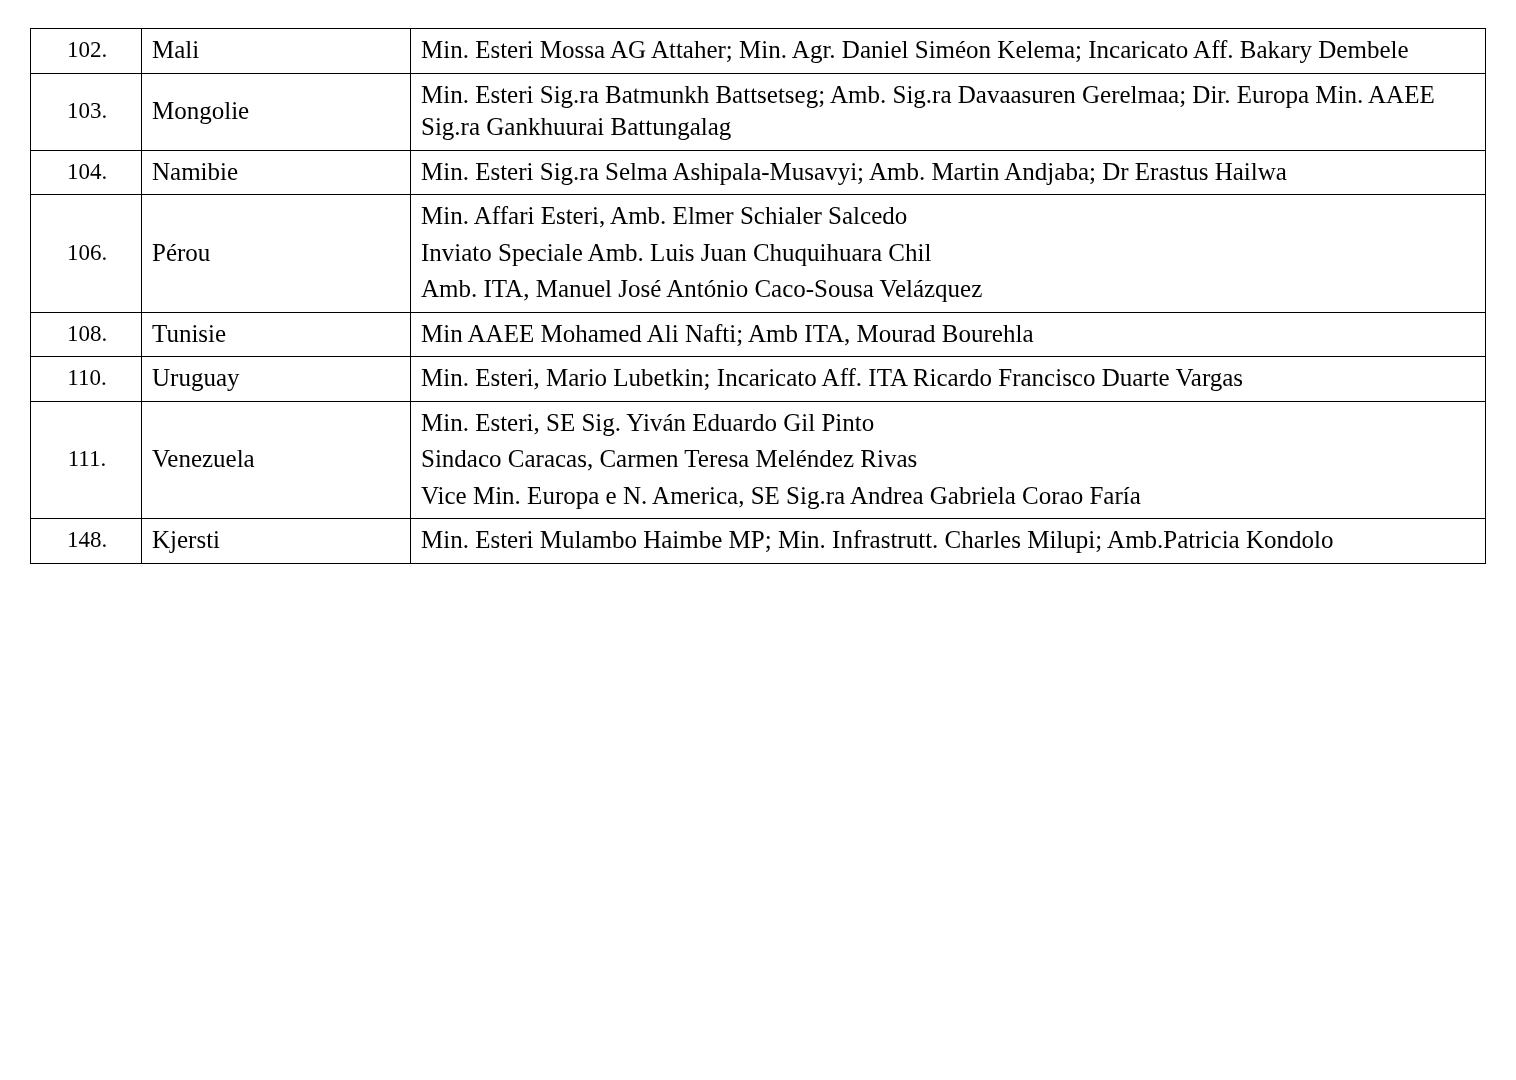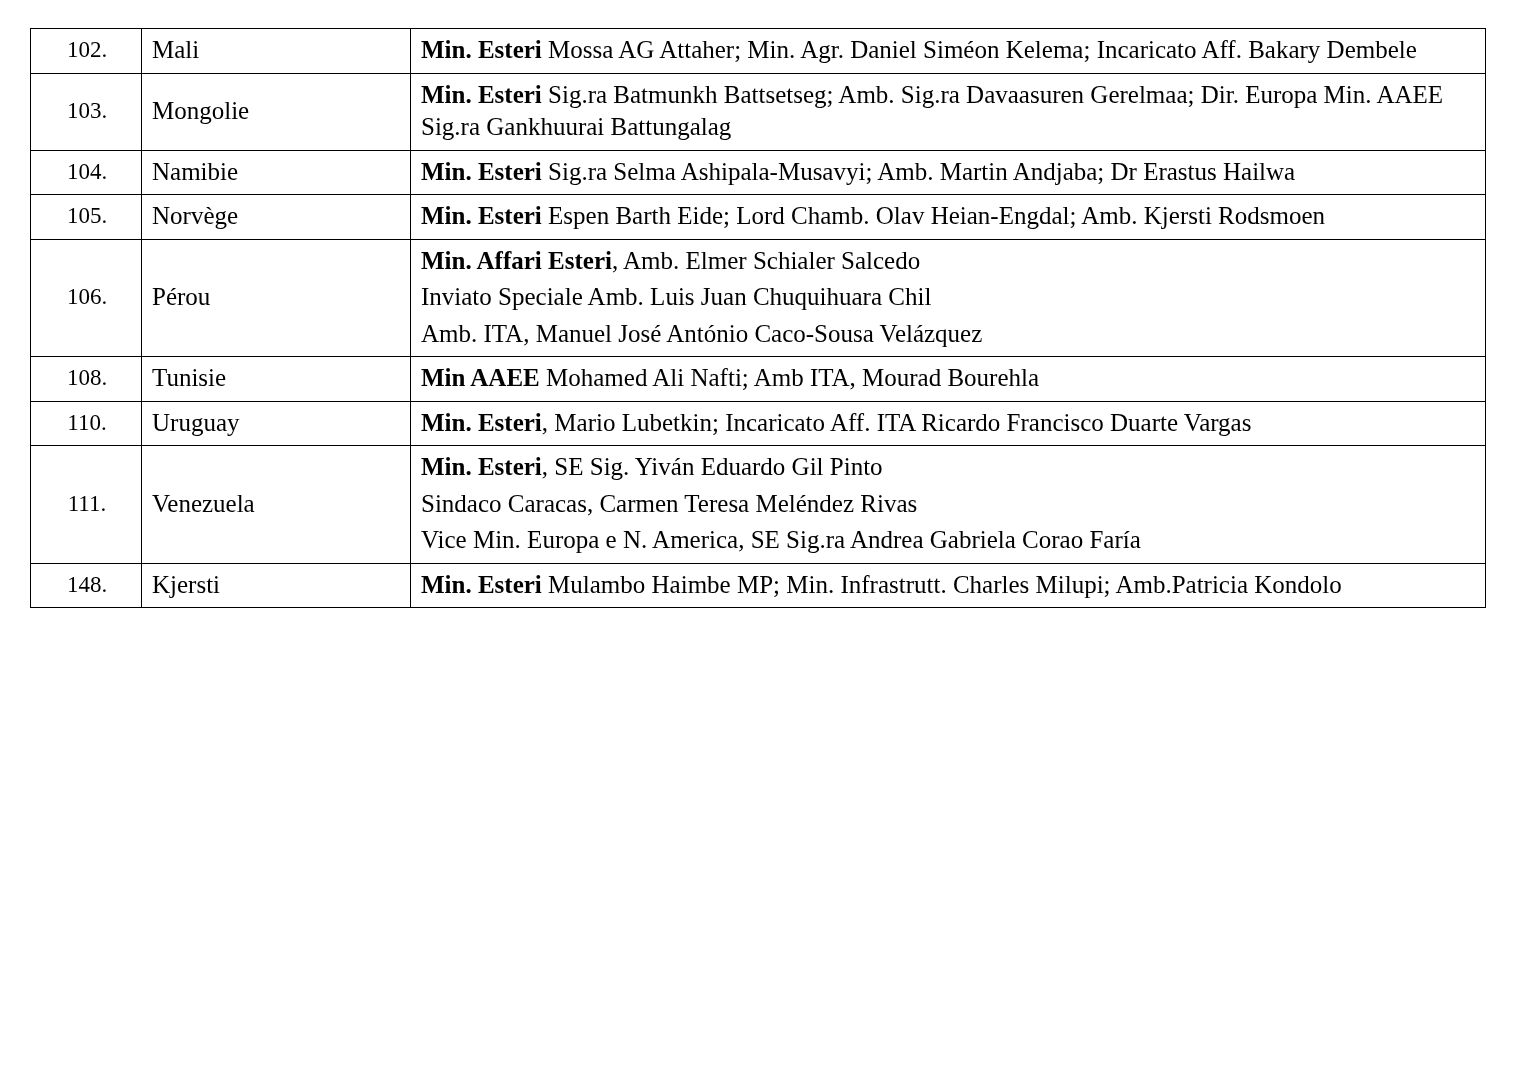--- a/index.html
+++ b/index.html
@@ -42,21 +42,21 @@
   td.col-country {
     width: 250px;
     padding-left: 14px;
     margin-top: 28px;
   }
   td.col-delegates {
     padding-left: 14px;
     padding-right: 10px;
   }
   .role {
-    font-weight: bold;
+    font-weight: normal;
   }
   .line {
     display: block;
   }
   .line + .line {
     margin-top: 4px;
   }
 </style>
 </head>
 <body>
@@ -76,27 +76,20 @@
           <td class="col-country">Mongolie</td>
           <td class="col-delegates">
             <span class="line"><span class="role">Min. Esteri</span><span> Sig.ra Batmunkh Battsetseg; Amb. Sig.ra Davaasuren Gerelmaa; Dir. Europa Min. AAEE Sig.ra Gankhuurai Battungalag</span></span>
           </td>
         </tr>
         <tr>
           <td class="col-num">104.</td>
           <td class="col-country">Namibie</td>
           <td class="col-delegates">
             <span class="line"><span class="role">Min. Esteri</span><span> Sig.ra Selma Ashipala-Musavyi; Amb. Martin Andjaba; Dr Erastus Hailwa</span></span>
-          </td>
-        </tr>
-        <tr>
-          <td class="col-num">105.</td>
-          <td class="col-country">Norvège</td>
-          <td class="col-delegates">
-            <span class="line"><span class="role">Min. Esteri</span><span> Espen Barth Eide; Lord Chamb. Olav Heian-Engdal; Amb. Kjersti Rodsmoen</span></span>
           </td>
         </tr>
         <tr>
           <td class="col-num">106.</td>
           <td class="col-country">Pérou</td>
           <td class="col-delegates">
             <span class="line"><span class="role">Min. Affari Esteri</span><span>, Amb. Elmer Schialer Salcedo</span></span>
             <span class="line"><span>Inviato Speciale Amb. Luis Juan Chuquihuara Chil</span></span>
             <span class="line"><span>Amb. ITA, Manuel José António Caco-Sousa Velázquez</span></span>
           </td>

